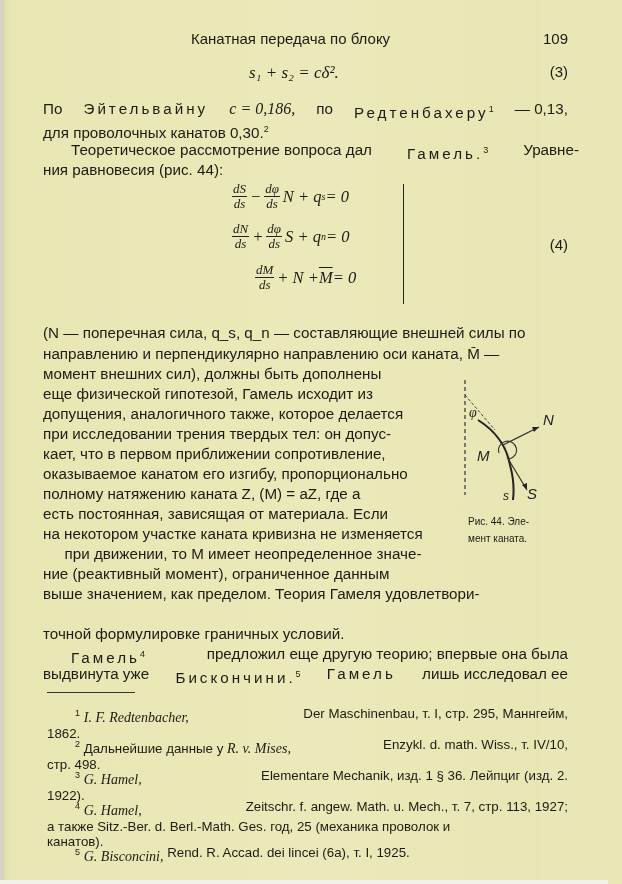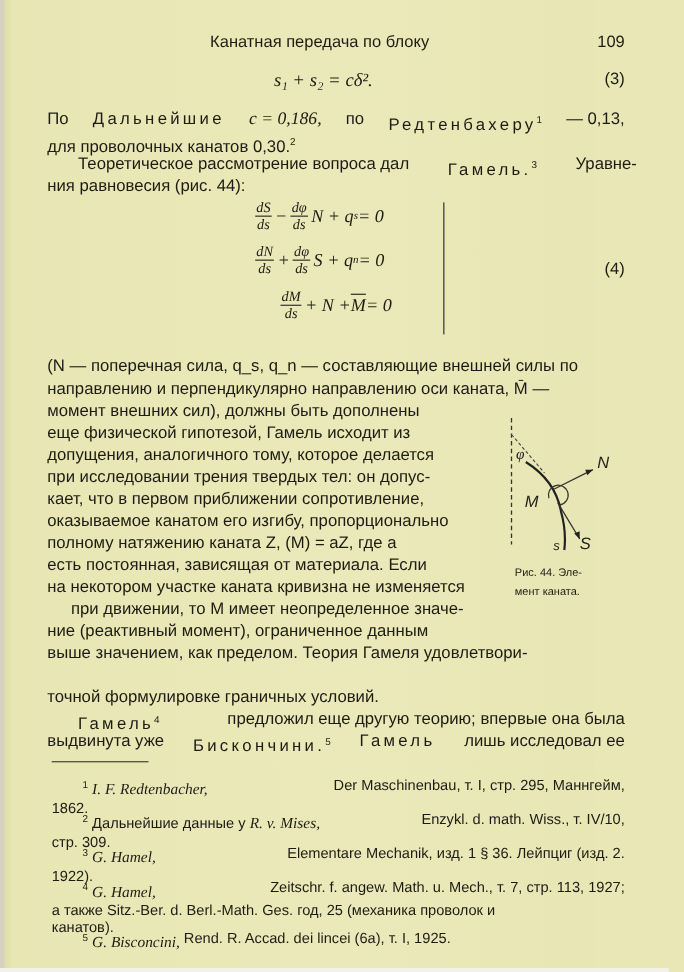--- a/index.html
+++ b/index.html
@@ -63,21 +63,21 @@
     <span class="pnum">109</span>
   </div>
 
   <div class="eq3">
     <span class="f">s₁ + s₂ = cδ².</span>
     <span class="n">(3)</span>
   </div>
 
   <div class="line j" style="top:99px;">
     <span>По</span>
-    <span class="sp">Дальнейшие</span>
+    <span class="sp">Эйтельвайну</span>
     <span class="it">c = 0,186,</span>
     <span>по</span>
     <span><span class="sp">Редтенбахеру</span><sup>1</sup></span>
     <span>— 0,13,</span>
   </div>
   <div class="line" style="top:119px;">
     <span>для проволочных канатов 0,30.</span><sup>2</sup>
   </div>
 
   <div class="line j ind" style="top:140px;gap:35px;">
@@ -130,21 +130,21 @@
     <div class="brace"></div>
     <span class="eqn4">(4)</span>
   </div>
 
   <div class="line j" style="top:323px;">
       <span>(N — поперечная сила, q_s, q_n — составляющие внешней силы по</span>
     </div>
   <div class="line" style="top:344px;"><span>направлению и перпендикулярно направлению оси каната, M̄ —</span></div>
   <div class="line" style="top:364px; width:400px;"><span>момент внешних сил), должны быть дополнены</span></div>
   <div class="line" style="top:384px; width:400px;"><span>еще физической гипотезой, Гамель исходит из</span></div>
-  <div class="line" style="top:404px; width:400px;"><span>допущения, аналогичного тому, которое делается</span></div>
+  <div class="line" style="top:404px; width:400px;"><span>допущения, аналогичного также, которое делается</span></div>
   <div class="line" style="top:424px; width:400px;"><span>при исследовании трения твердых тел: он допус-</span></div>
   <div class="line" style="top:444px; width:400px;"><span>кает, что в первом приближении сопротивление,</span></div>
   <div class="line" style="top:464px; width:400px;"><span>оказываемое канатом его изгибу, пропорционально</span></div>
   <div class="line" style="top:484px; width:400px;"><span>полному натяжению каната Z, (M) = aZ, где a</span></div>
   <div class="line" style="top:504px; width:400px;"><span>есть постоянная, зависящая от материала. Если</span></div>
   <div class="line" style="top:524px; width:410px;"><span>на некотором участке каната кривизна не изменяется</span></div>
   <div class="line" style="top:544px; width:400px;text-align:center;"><span>при движении, то M имеет неопределенное значе-</span></div>
   <div class="line" style="top:564px; width:400px;"><span>ние (реактивный момент), ограниченное данным</span></div>
   <div class="line" style="top:584px;"><span>выше значением, как пределом. Теория Гамеля удовлетвори-</span></div>
   <div class="line" style="top:624px;"><span>точной формулировке граничных условий.</span></div>
@@ -185,21 +185,21 @@
         <span><sup>1</sup> <span class="ref">I. F. Redtenbacher,</span></span>
         <span>Der Maschinenbau, т. I, стр. 295, Маннгейм,</span>
       </div>
     <div class="cont">1862.</div>
   </div>
   <div class="fn" style="top:737px;">
     <div class="first">
         <span><sup>2</sup> <span>Дальнейшие данные у</span> <span class="ref">R. v. Mises,</span></span>
         <span>Enzykl. d. math. Wiss., т. IV/10,</span>
       </div>
-    <div class="cont">стр. 309.</div>
+    <div class="cont">стр. 498.</div>
   </div>
   <div class="fn" style="top:768px;">
     <div class="first">
         <span><sup>3</sup> <span class="ref">G. Hamel,</span></span>
         <span>Elementare Mechanik, изд. 1 § 36. Лейпциг (изд. 2.</span>
       </div>
     <div class="cont">1922).</div>
   </div>
   <div class="fn" style="top:799px;">
     <div class="first">

